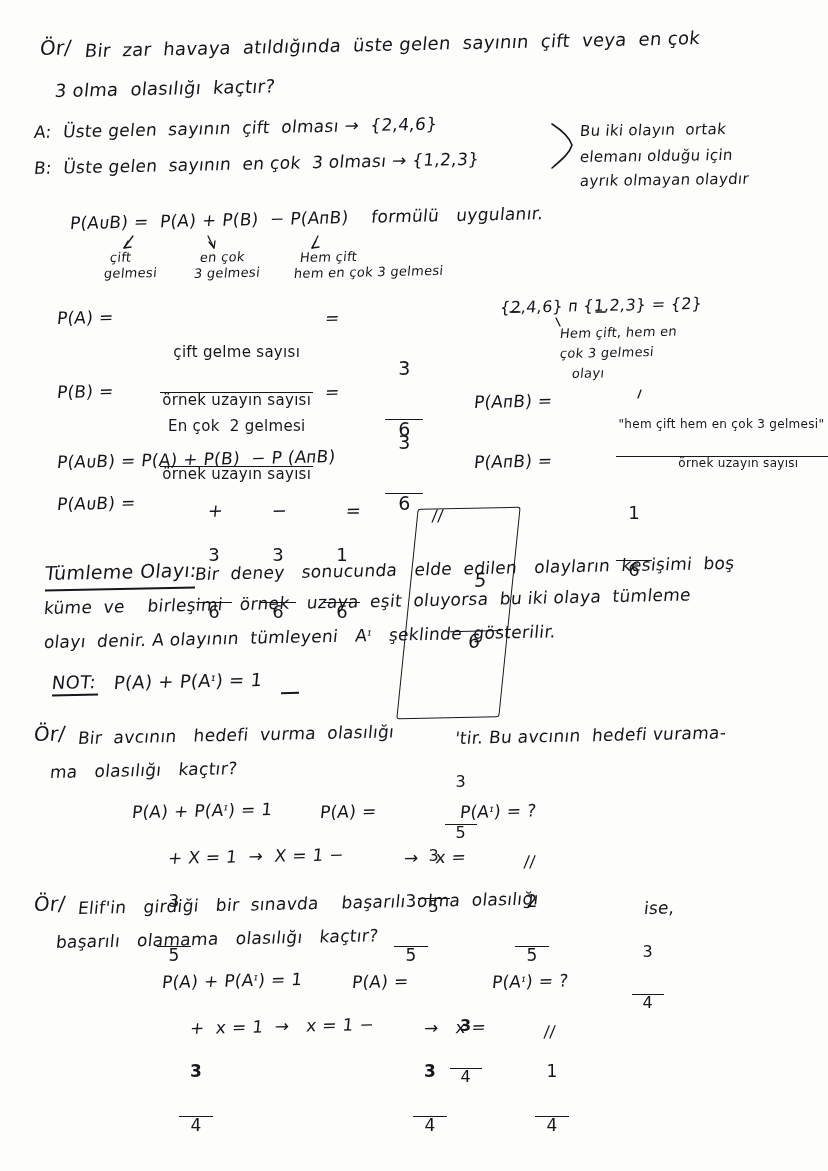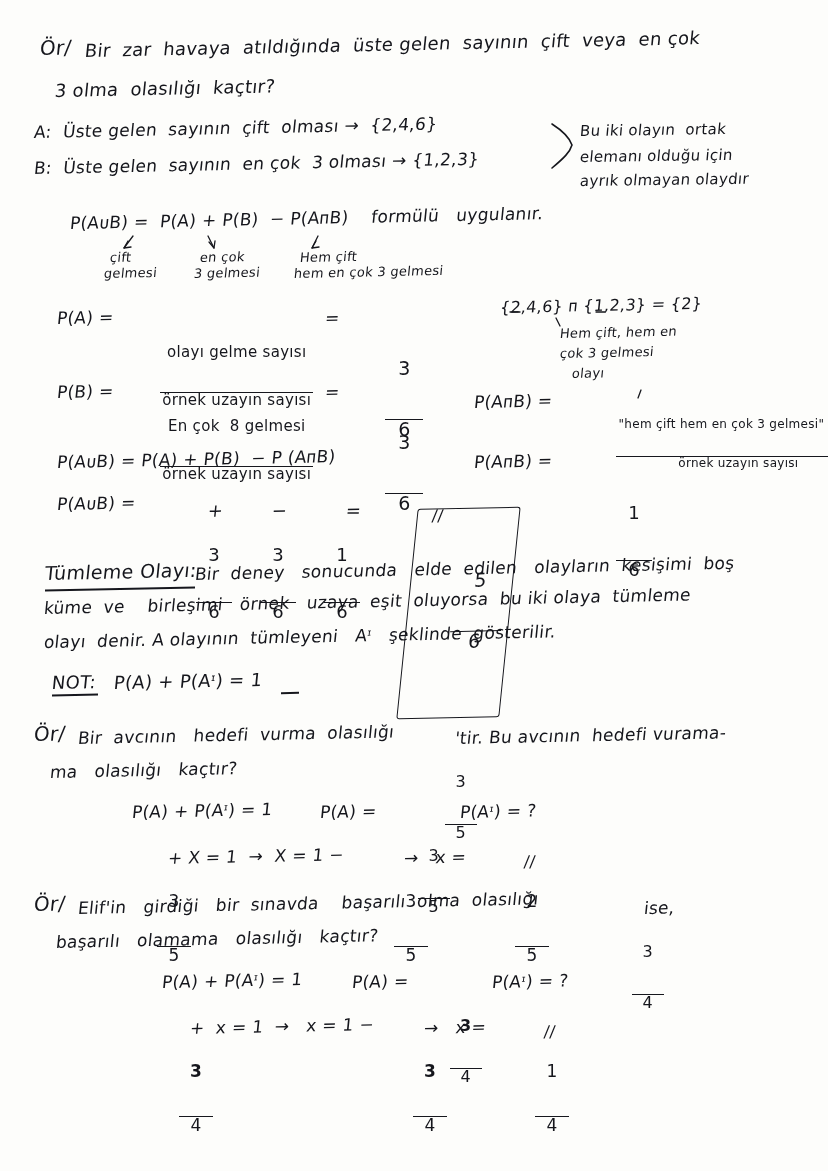--- a/index.html
+++ b/index.html
@@ -107,41 +107,41 @@
   <div class="hw s13 slant" style="left:110px; top:250px;">çift</div>
   <div class="hw s13 slant" style="left:104px; top:266px;">gelmesi</div>
   <div class="hw s13 slant" style="left:200px; top:250px;">en çok</div>
   <div class="hw s13 slant" style="left:194px; top:266px;">3 gelmesi</div>
   <div class="hw s13 slant" style="left:300px; top:250px;">Hem çift</div>
   <div class="hw s13 slant" style="left:294px; top:266px;">hem en çok 3 gelmesi</div>
 
   <div class="hw s17 slant" style="left:57px; top:308px;">P(A) =</div>
   <div class="hw s15" style="left:140px; top:296px; text-align:center;">
     <span class="frac fracwide slant" style="display:inline-block;">
-      <span class="num">olayı gelme sayısı</span>
+      <span class="num">çift gelme sayısı</span>
       <span class="den">örnek uzayın sayısı</span>
     </span>
   </div>
   <div class="hw s17 slant" style="left:325px; top:308px;">=</div>
   <div class="hw s19" style="left:360px; top:298px;">
     <span class="frac slant">
       <span class="num">3</span>
       <span class="den">6</span>
     </span>
   </div>
 
   <div class="hw s16 slant" style="left:500px; top:298px;">{2,4,6} ᴨ {1,2,3} = {2}</div>
   <div class="hw s12 s13 slant" style="left:560px; top:326px;">Hem çift, hem en</div>
   <div class="hw s13 slant" style="left:560px; top:346px;">çok 3 gelmesi</div>
   <div class="hw s13 slant" style="left:572px; top:366px;">olayı</div>
 
   <div class="hw s17 slant" style="left:57px; top:382px;">P(B) =</div>
   <div class="hw s15" style="left:140px; top:370px;">
     <span class="frac fracwide slant">
-      <span class="num">En çok  8 gelmesi</span>
+      <span class="num">En çok  2 gelmesi</span>
       <span class="den">örnek uzayın sayısı</span>
     </span>
   </div>
   <div class="hw s17 slant" style="left:325px; top:382px;">=</div>
   <div class="hw s19" style="left:360px; top:372px;">
     <span class="frac slant">
       <span class="num">3</span>
       <span class="den">6</span>
     </span>
   </div>

